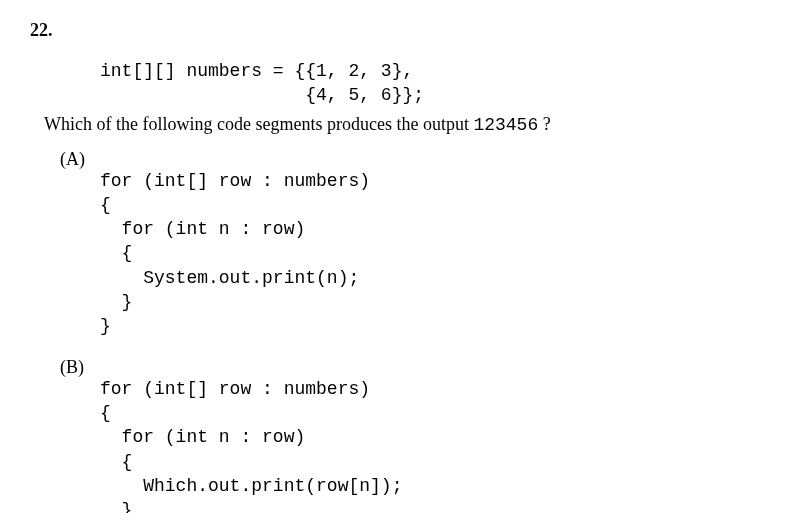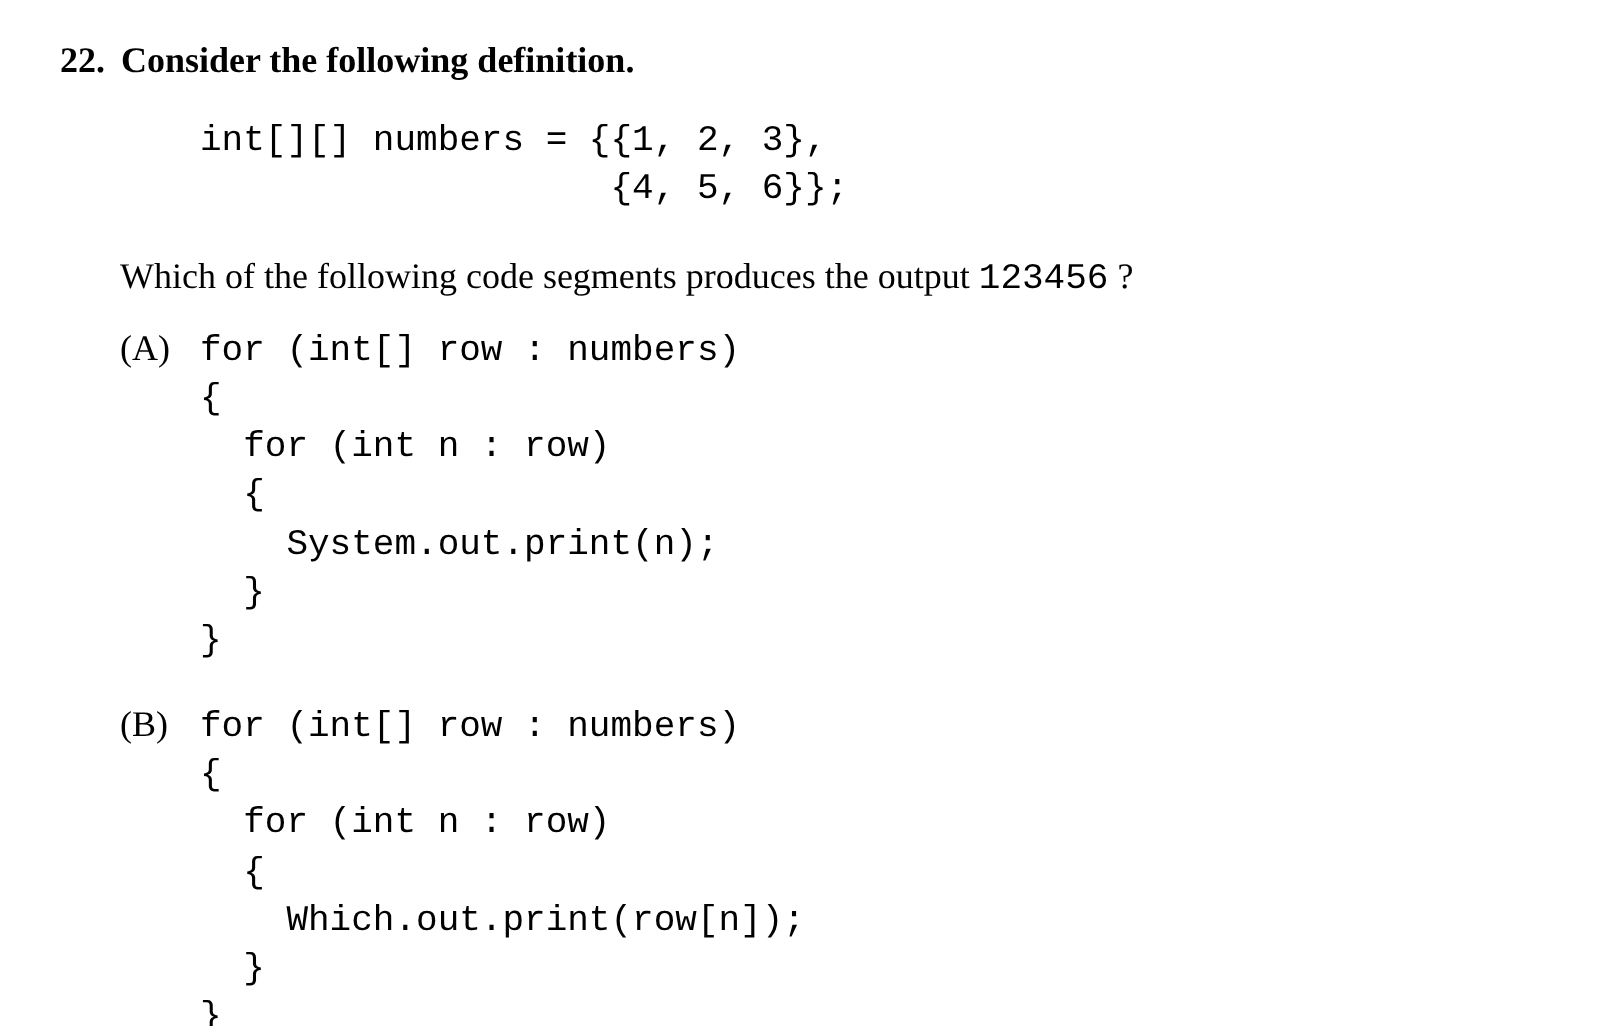--- a/index.html
+++ b/index.html
@@ -17,51 +17,51 @@
       margin-bottom: 18px;
       font-weight: bold;
     }
     .question-number {
       margin-right: 8px;
     }
     .code-block {
       font-family: 'Courier New', Courier, monospace;
       white-space: pre;
       margin-left: 70px;
-      margin-bottom: 20px;
+      margin-bottom: 6px;
       line-height: 1.35;
     }
     .prompt-text {
-      margin-left: 30px;
+      margin-left: 14px;
       margin-bottom: 14px;
     }
     .code-inline {
       font-family: 'Courier New', Courier, monospace;
     }
     .option {
       display: flex;
       margin-left: 30px;
       margin-bottom: 18px;
     }
     .option-label {
       width: 40px;
       flex-shrink: 0;
     }
     .option-code {
       font-family: 'Courier New', Courier, monospace;
       white-space: pre;
       line-height: 1.35;
+      margin-top: 20px;
     }
   </style>
 </head>
 <body>
 
 <div class="question-header">
   <span class="question-number">22.</span>
-  <span>Consider the following definition.</span>
 </div>
 
 <div class="code-block"><span>int[][] numbers = {{1, 2, 3},</span>
 <span>                   {4, 5, 6}};</span></div>
 
 <div class="prompt-text">
   <span>Which of the following code segments produces the output  </span><span class="code-inline">123456</span><span> ?</span>
 </div>
 
 <div class="option">

